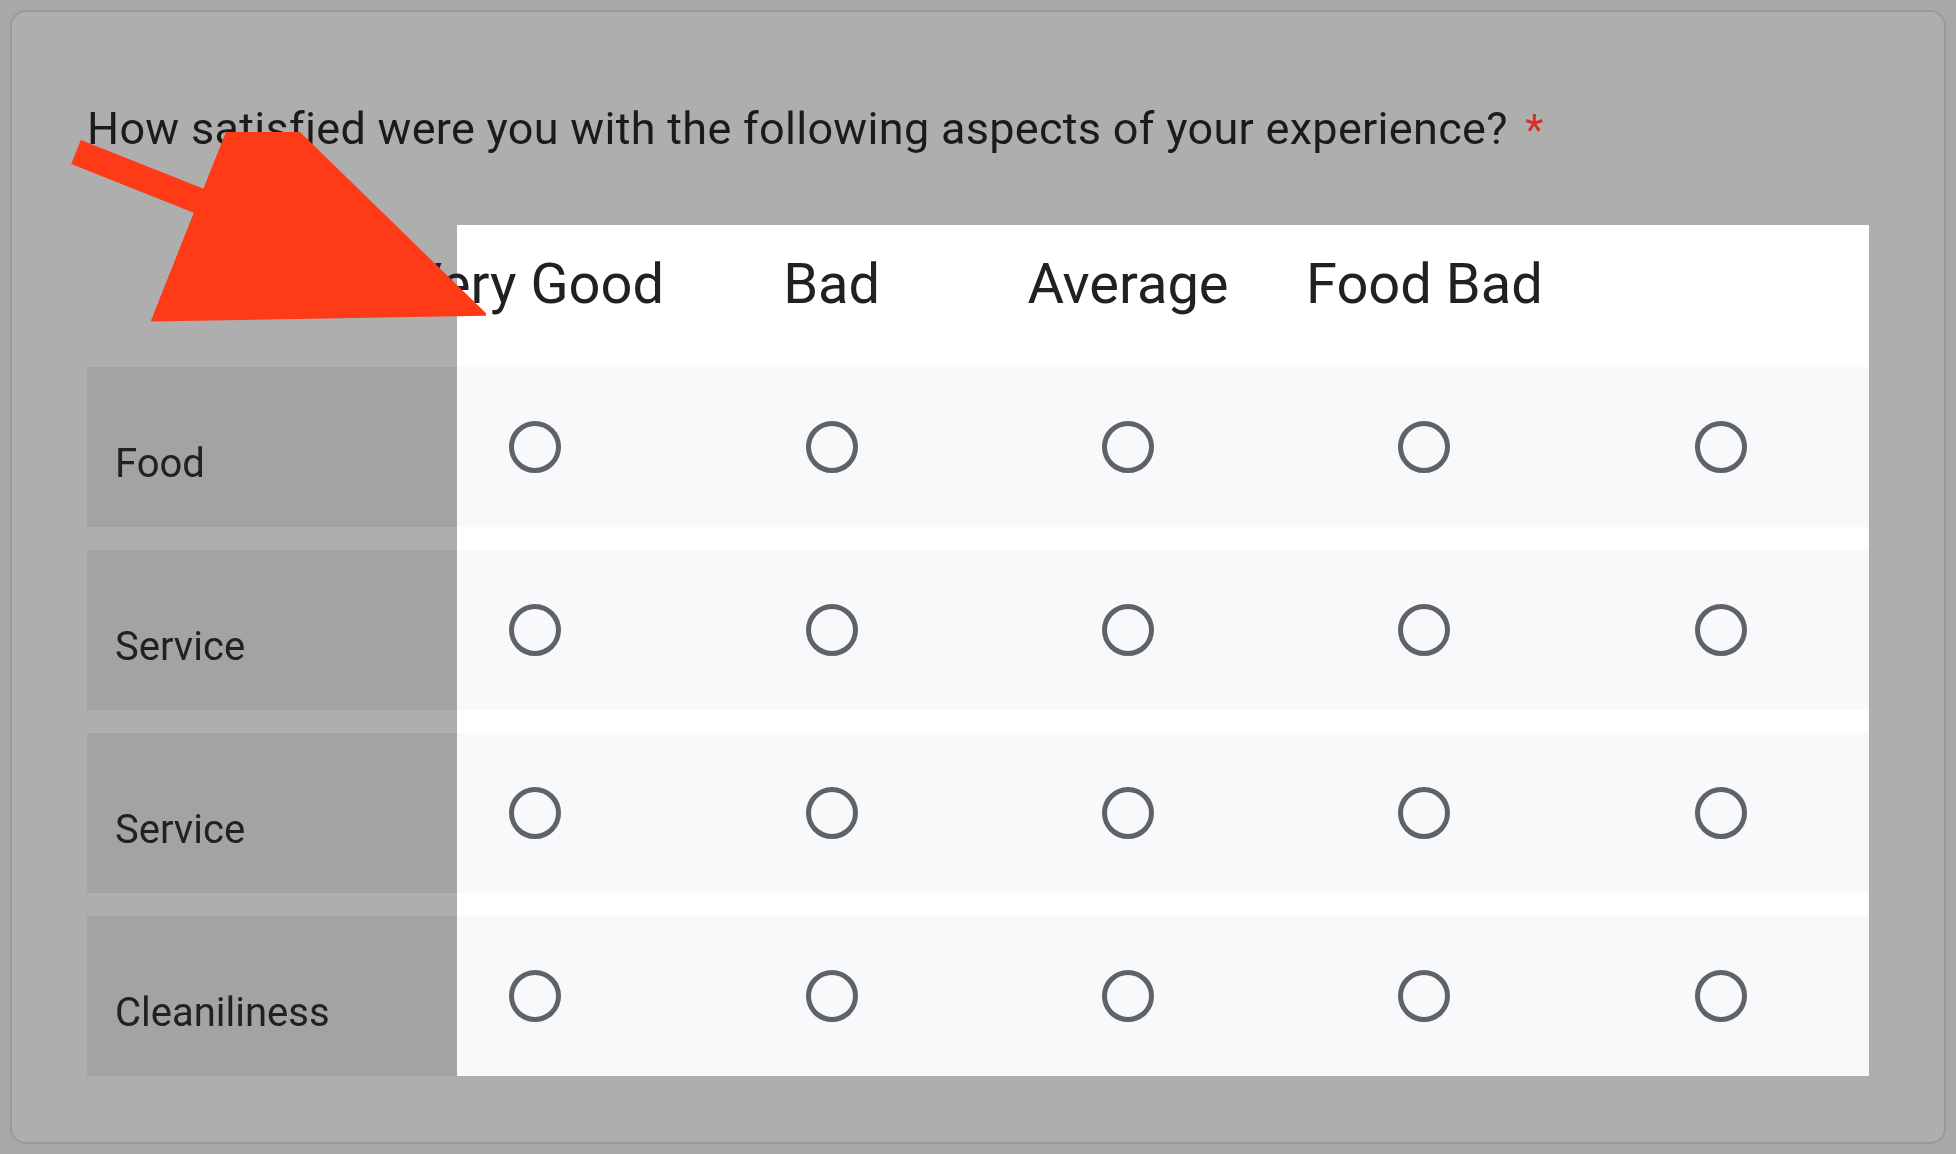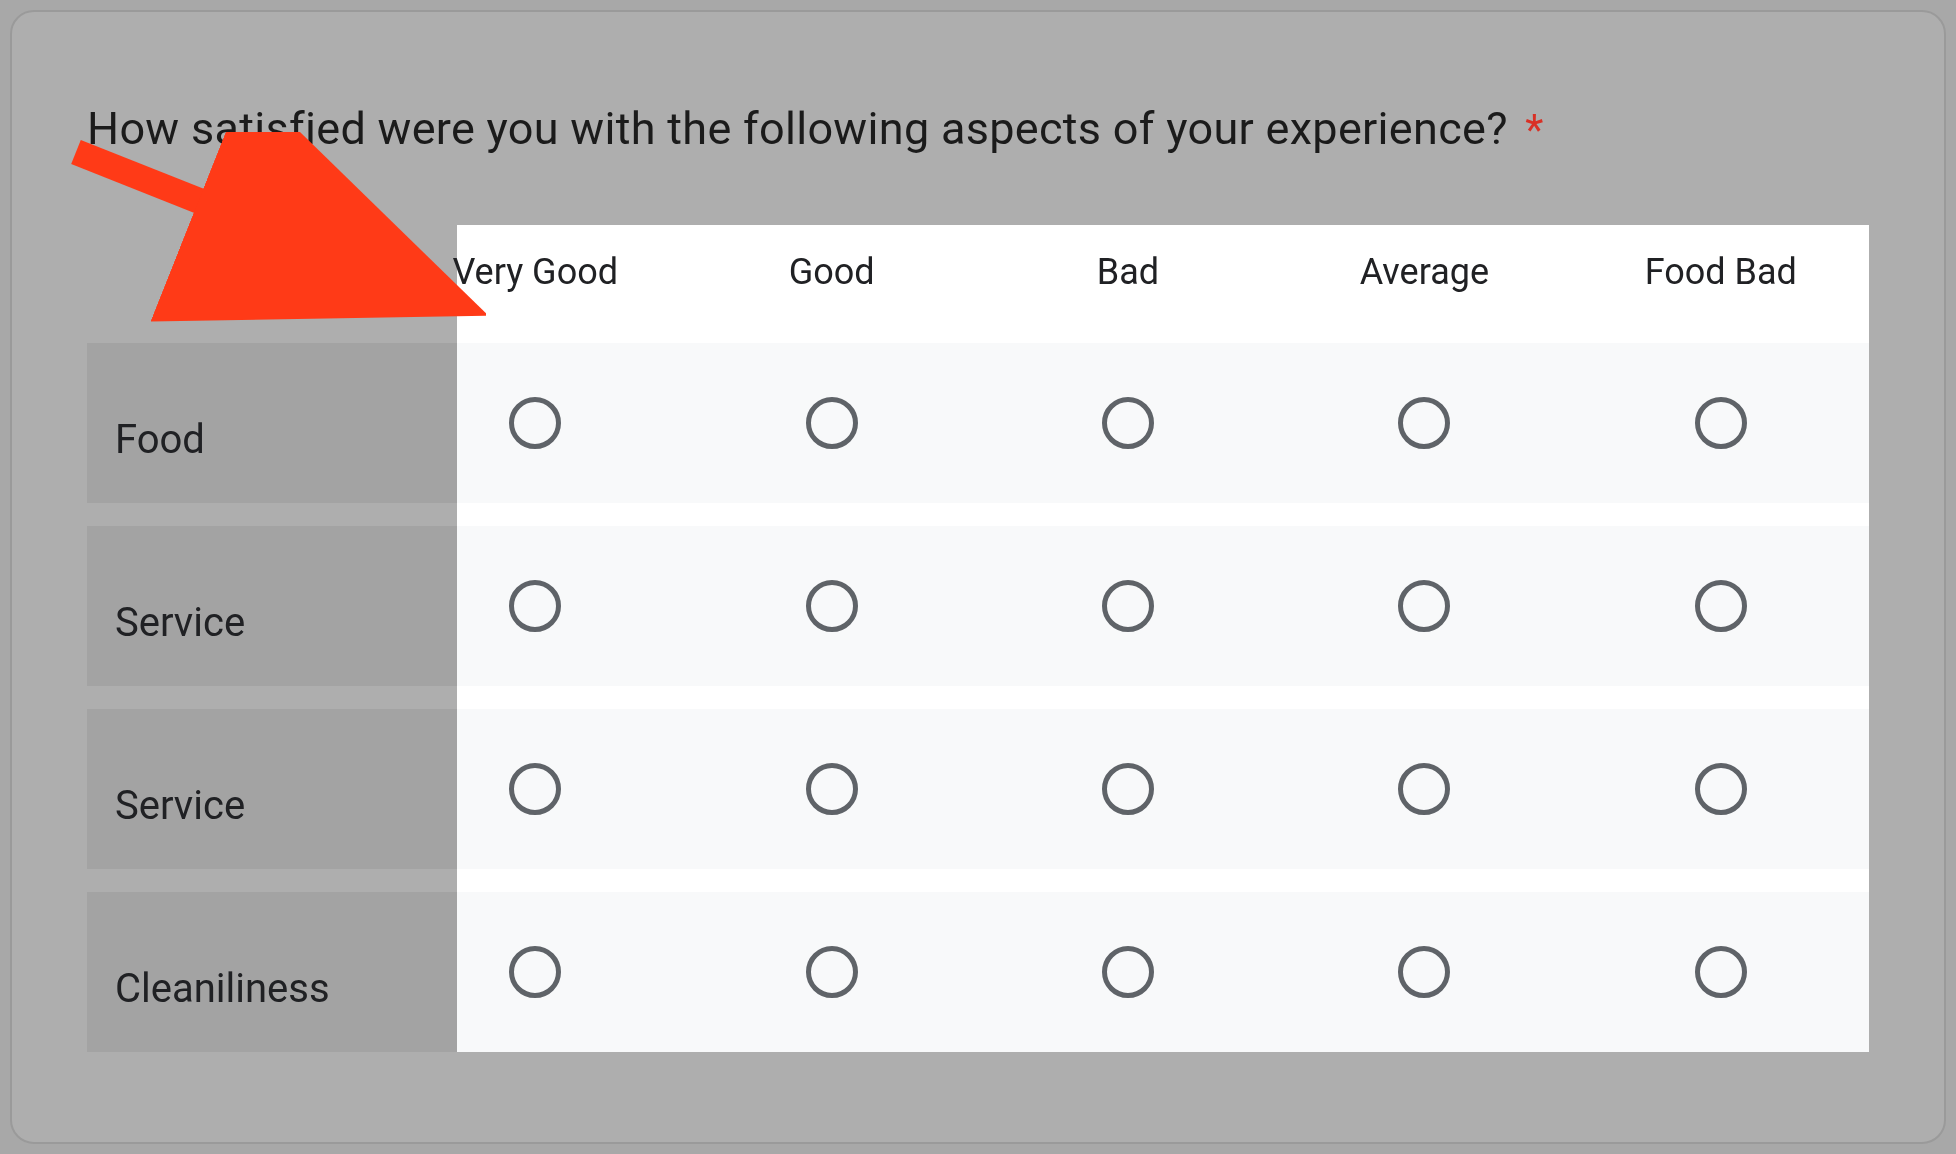--- a/index.html
+++ b/index.html
@@ -11,21 +11,21 @@
       font-family: Roboto, Arial, sans-serif;
       background: #a8a8a8;
       padding: 10px;
       width: 1956px;
       height: 1154px;
       position: relative;
     }
     .page-card {
       background: #aeaeae;
       border: 2px solid #9a9a9a;
-      border-radius: 24px;
+      border-radius: 16px;
       padding: 90px 75px 90px 75px;
       height: 100%;
       position: relative;
       overflow: hidden;
     }
     .question-title {
       font-size: 45px;
       color: #1b1b1b;
       font-weight: 400;
       margin-bottom: 80px;
@@ -66,21 +66,21 @@
       height: 160px;
     }
     .row-odd {
       background: linear-gradient(to right, #a3a3a3 0, #a3a3a3 370px, #f8f9fa 370px, #f8f9fa 100%);
     }
     .gap-row {
       height: 23px;
     }
     .col-header {
       text-align: center;
-      font-size: 36px;
+      font-size: 56px;
       color: #202124;
       font-weight: 400;
     }
     .row-label {
       padding-left: 28px;
       font-size: 40px;
       color: #202124;
       font-weight: 400;
       margin-top: 32px;
     }
@@ -114,21 +114,20 @@
     <span class="required-asterisk">*</span>
   </h2>
 
   <div class="matrix-wrapper">
     <div class="highlight-overlay"></div>
 
     <div class="matrix-table">
       <div class="matrix-header-row">
         <div></div>
         <div class="col-header">Very Good</div>
-        <div class="col-header">Good</div>
         <div class="col-header">Bad</div>
         <div class="col-header">Average</div>
         <div class="col-header">Food Bad</div>
       </div>
 
       <div class="matrix-data-row row-odd">
         <div class="row-label">Food</div>
         <div class="radio-cell">
             <div class="radio-circle"></div>
           </div>

